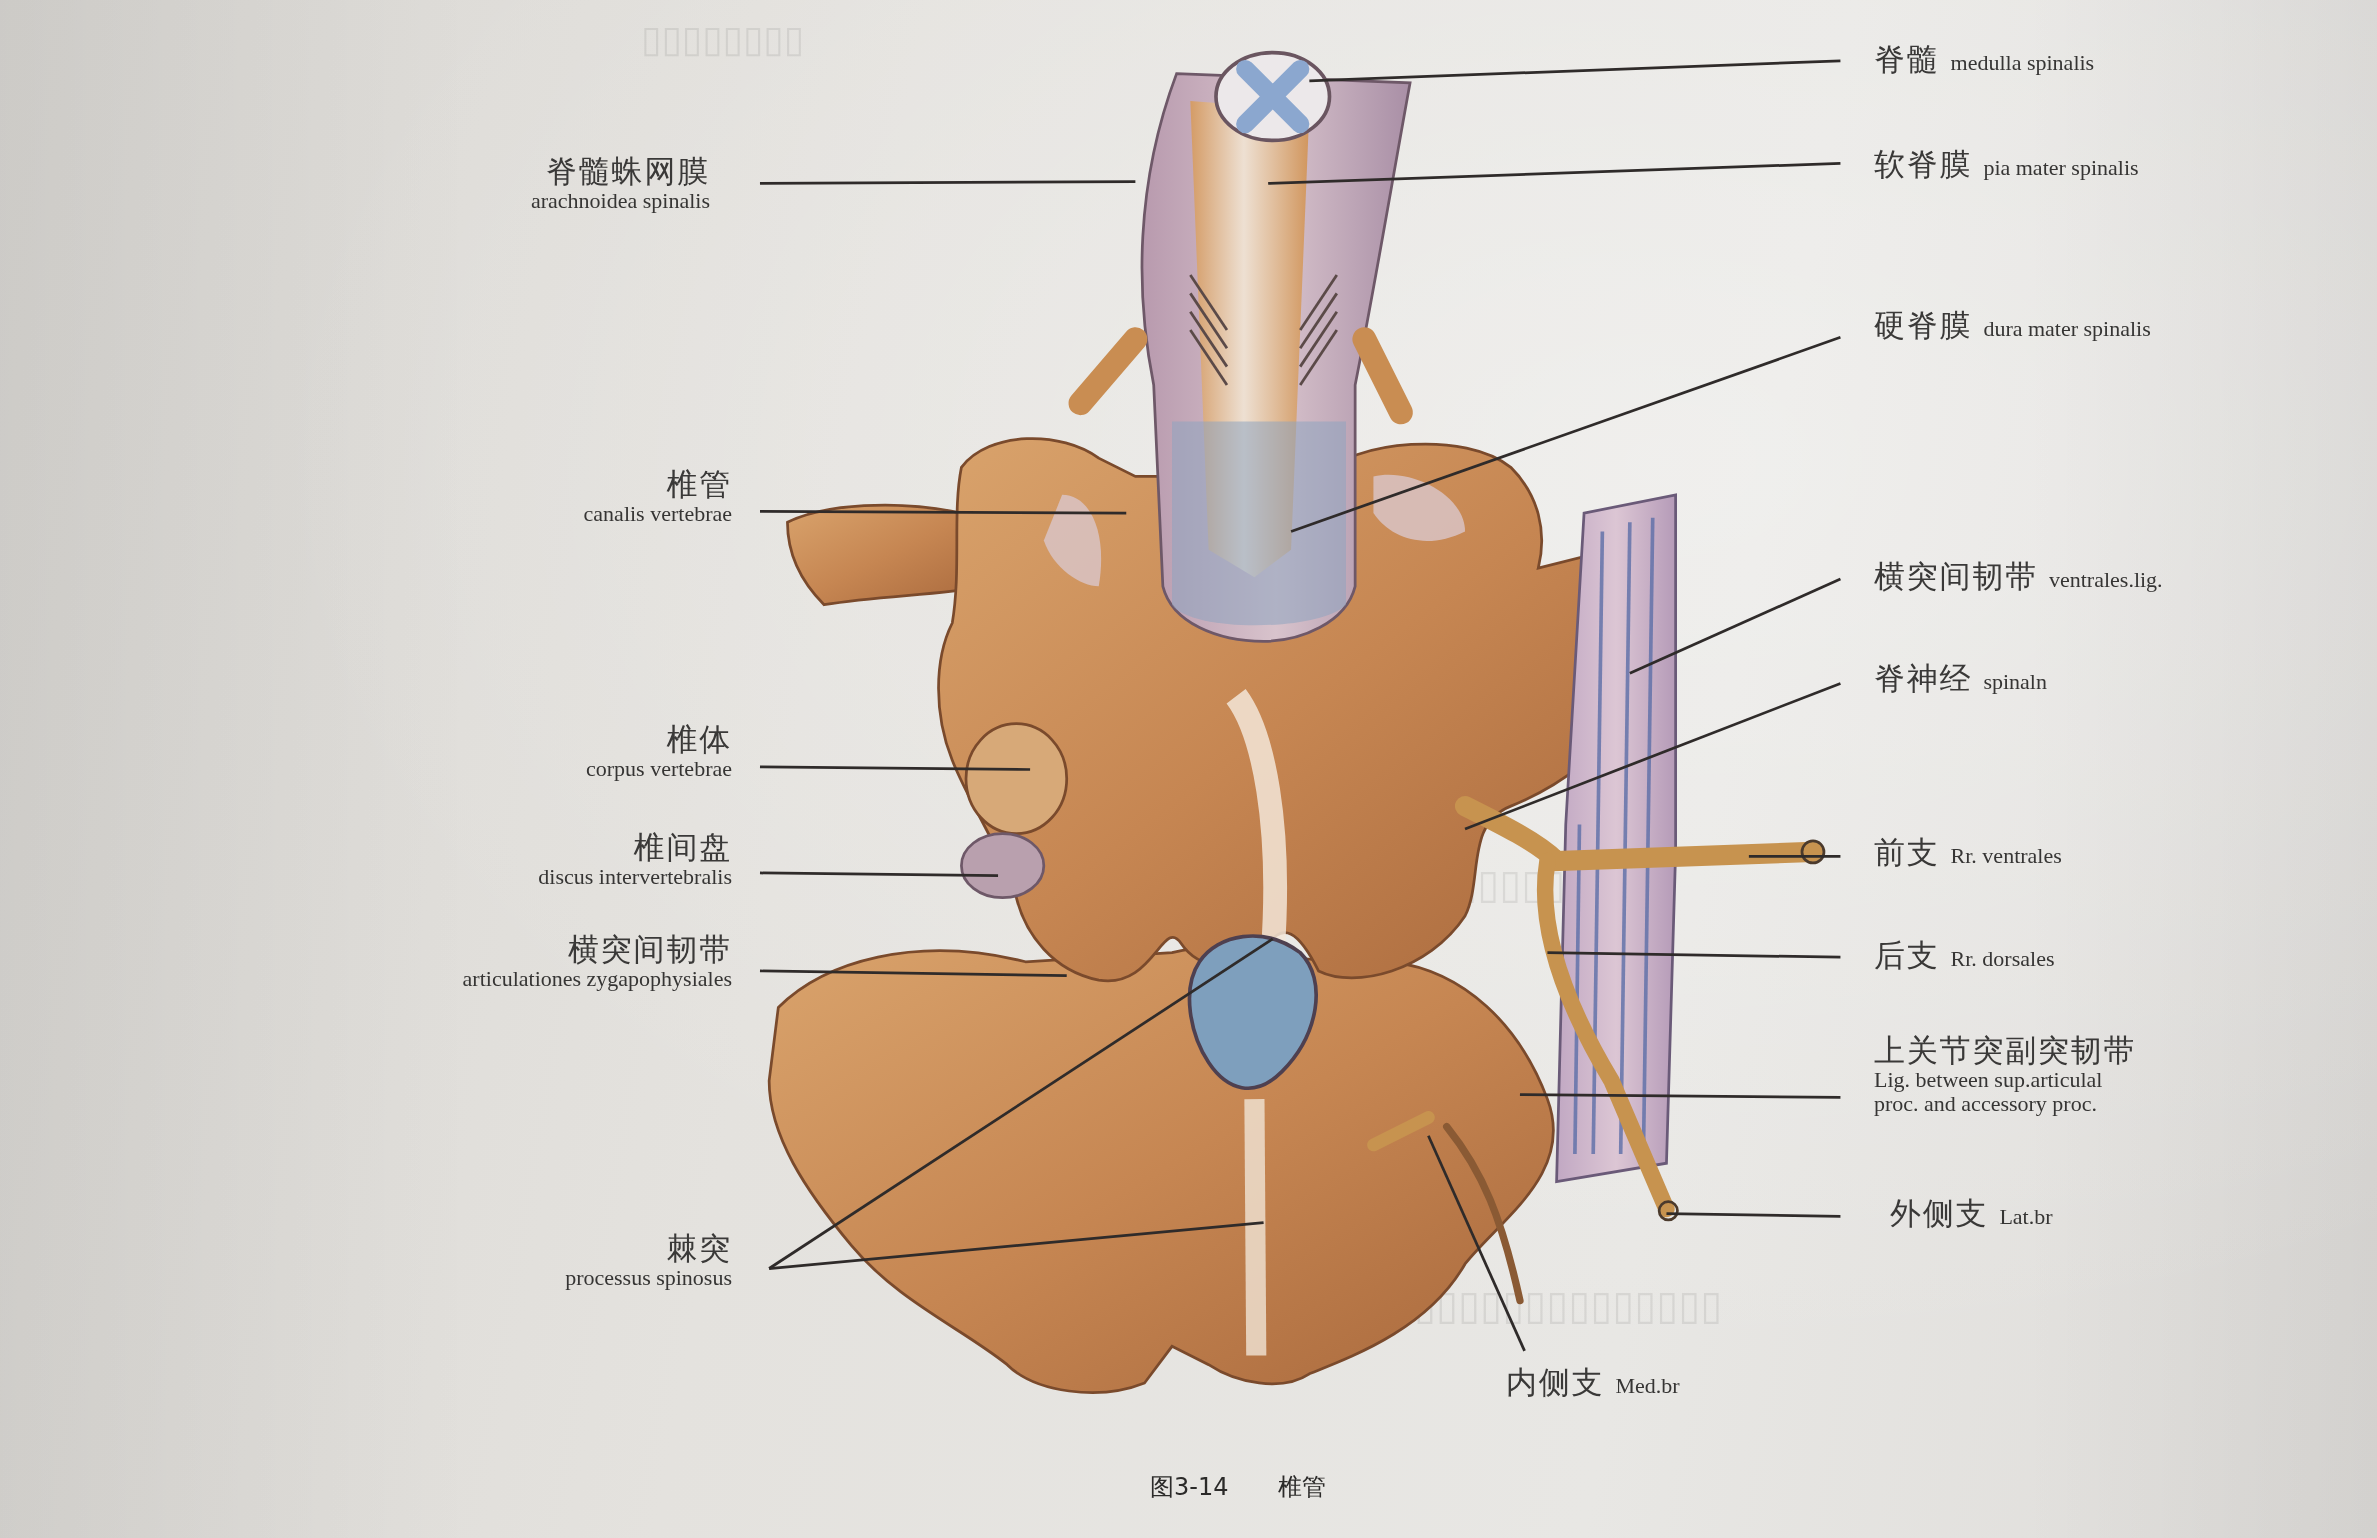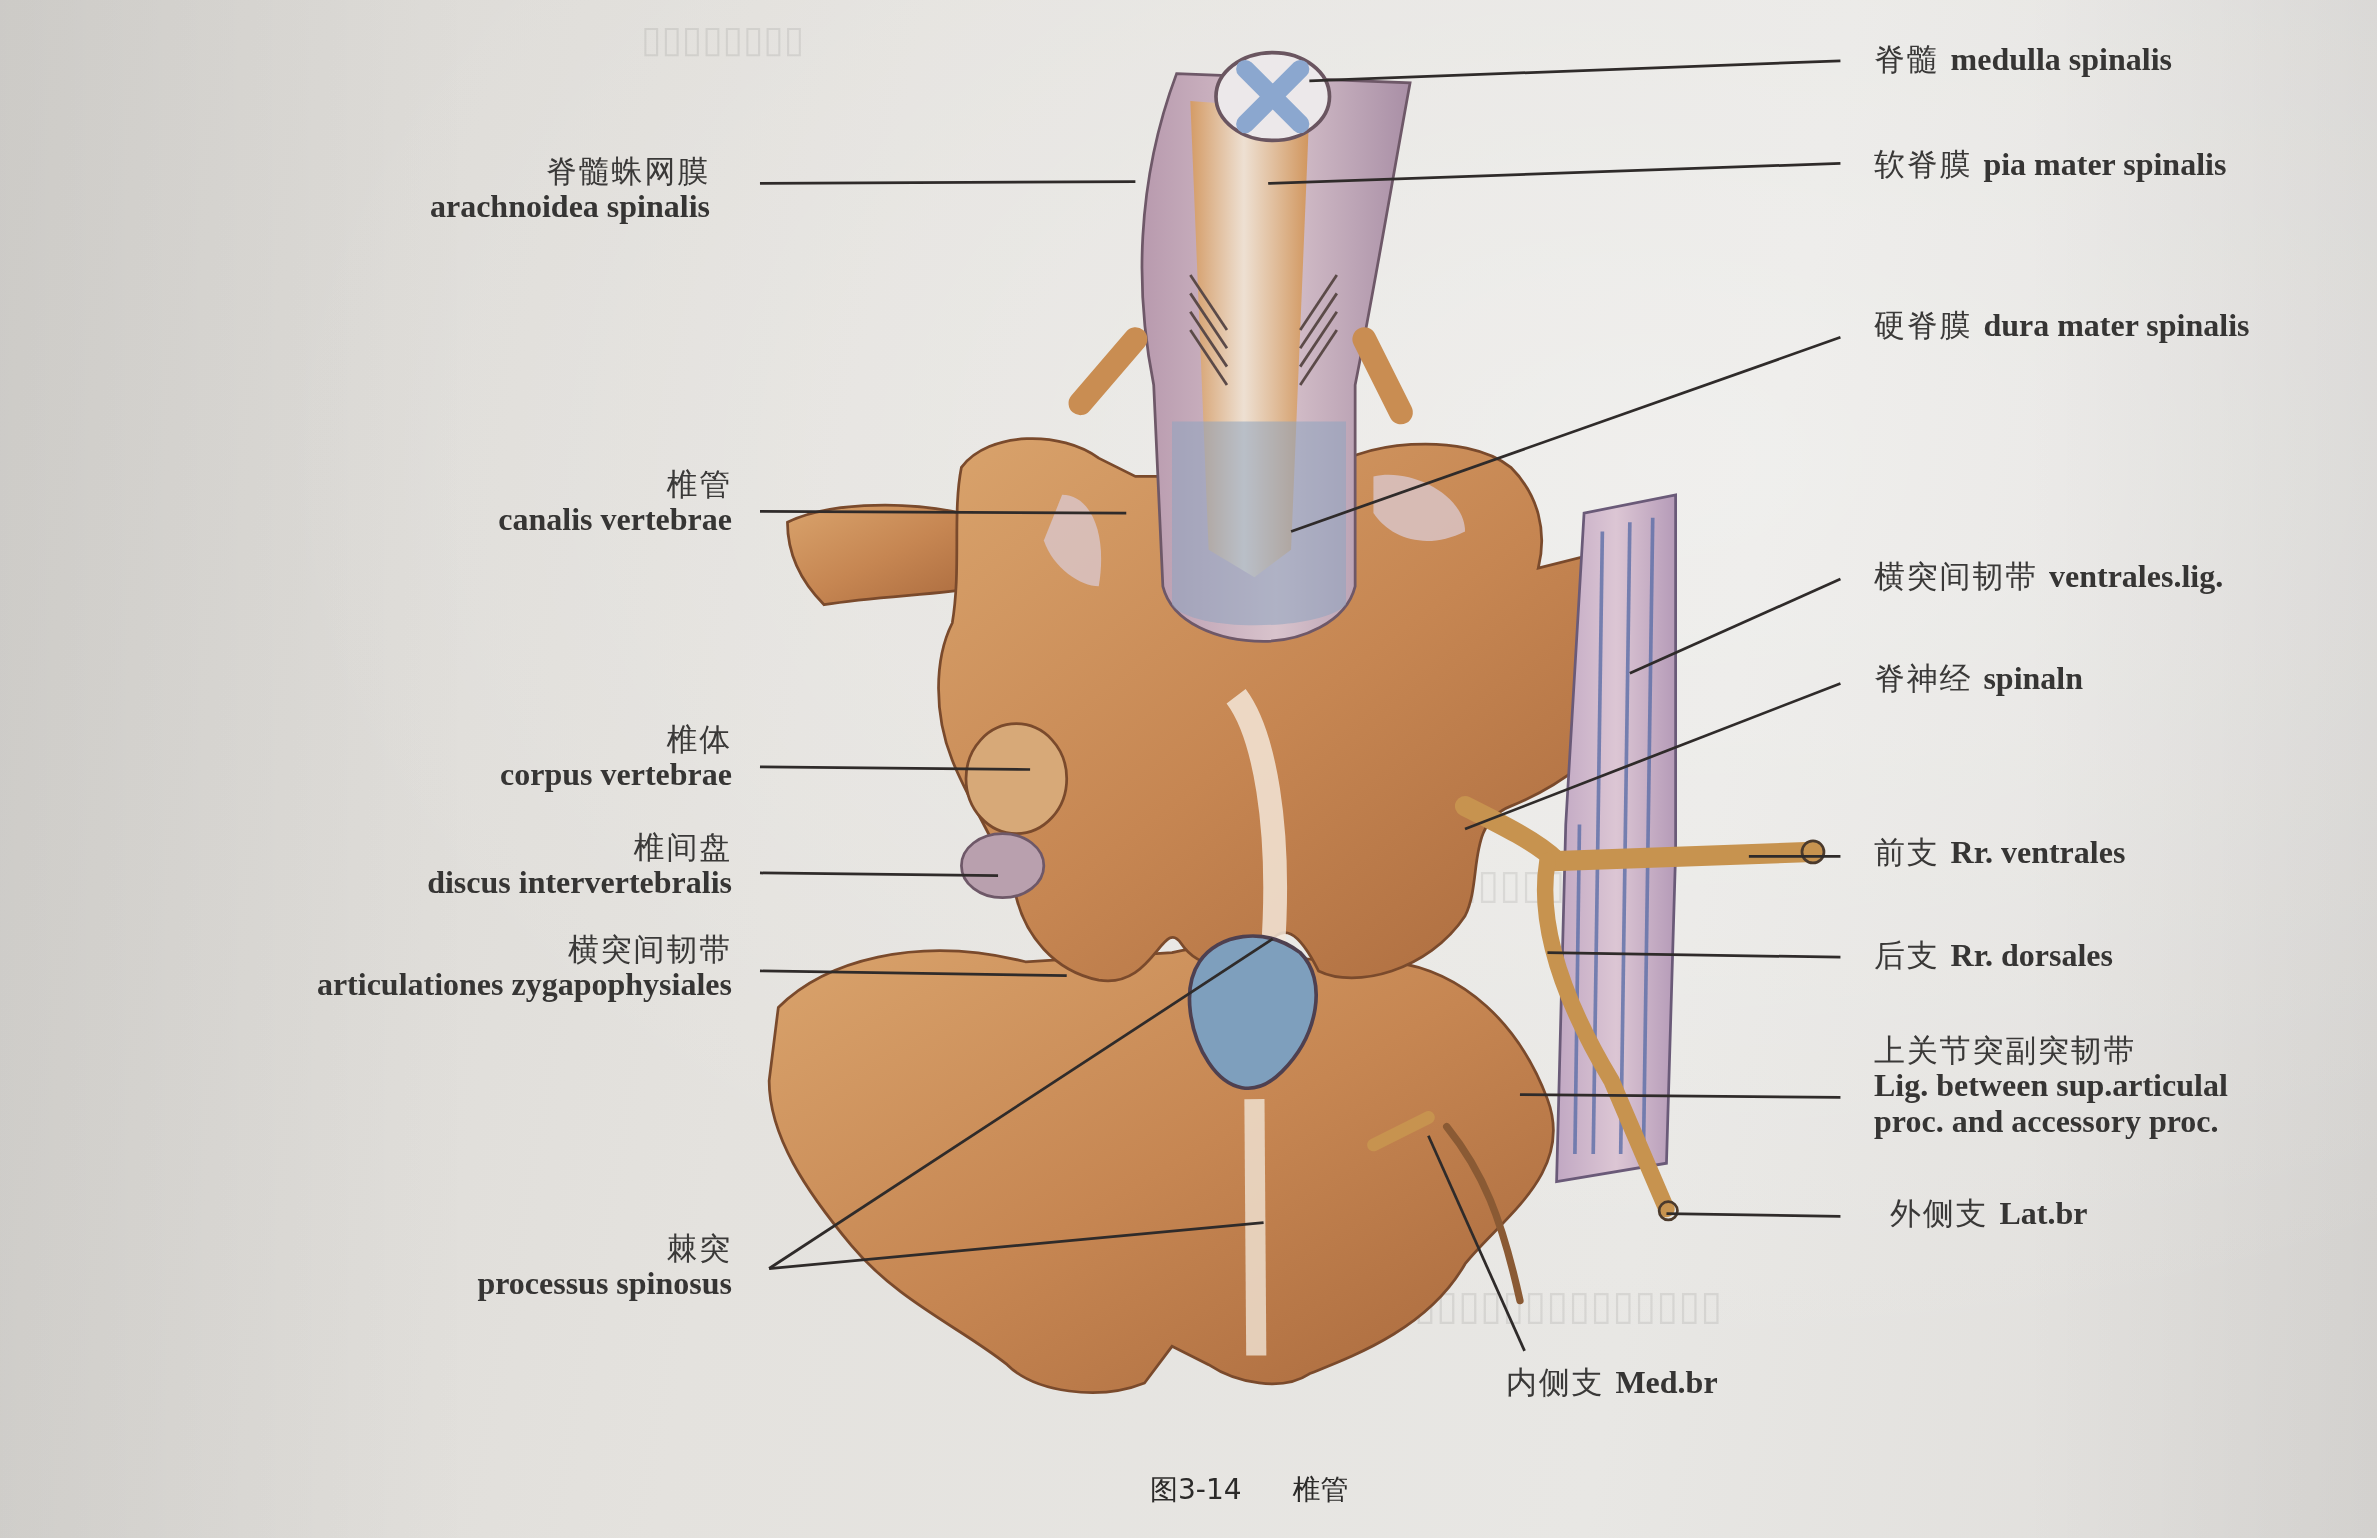--- a/index.html
+++ b/index.html
@@ -14,25 +14,25 @@
     background: radial-gradient(ellipse at 70% 30%, rgba(255,255,255,0.35), rgba(0,0,0,0) 60%),
                 linear-gradient(90deg, rgba(0,0,0,0.06), rgba(0,0,0,0) 20%, rgba(0,0,0,0) 85%, rgba(0,0,0,0.05));
   }
   .bleed {
     position:absolute; color:rgba(60,60,60,0.10); font-size:37px; white-space:nowrap;
     transform: scaleX(-1); pointer-events:none;
   }
   svg.figure { position:absolute; left:0; top:0; }
   .label { position:absolute; white-space:nowrap; line-height:1.12; }
   .label .zh { font-family:"DejaVu Sans", sans-serif; font-size:31px; letter-spacing:1.8px; color:#3a3938; }
-  .label .la { font-size:32px; color:#363534;font-weight:bold; }
+  .label .la { font-size:22px; color:#363534; }
   .left { text-align:right; }
   .right .zh { margin-right:7.3px; }
   .caption {
-    position:absolute; left:1150px; top:1471px; font-size:28px;
+    position:absolute; left:1150px; top:1471px; font-size:24px;
     font-family:"DejaVu Sans", sans-serif; color:#2b2a29; white-space:nowrap;
   }
   .caption .fig-no { margin-right:42px; }
 </style>
 </head>
 <body>
 
 <div class="page-shade"></div>
 <div class="bleed" style="left:641px;top:18.3px;">▯▯▯▯▯▯▯▯</div>
 <div class="bleed" style="left:1191px;top:861px;font-size:40px;">▯▯▯▯▯▯▯▯▯▯▯▯▯▯▯▯▯▯▯▯</div>

